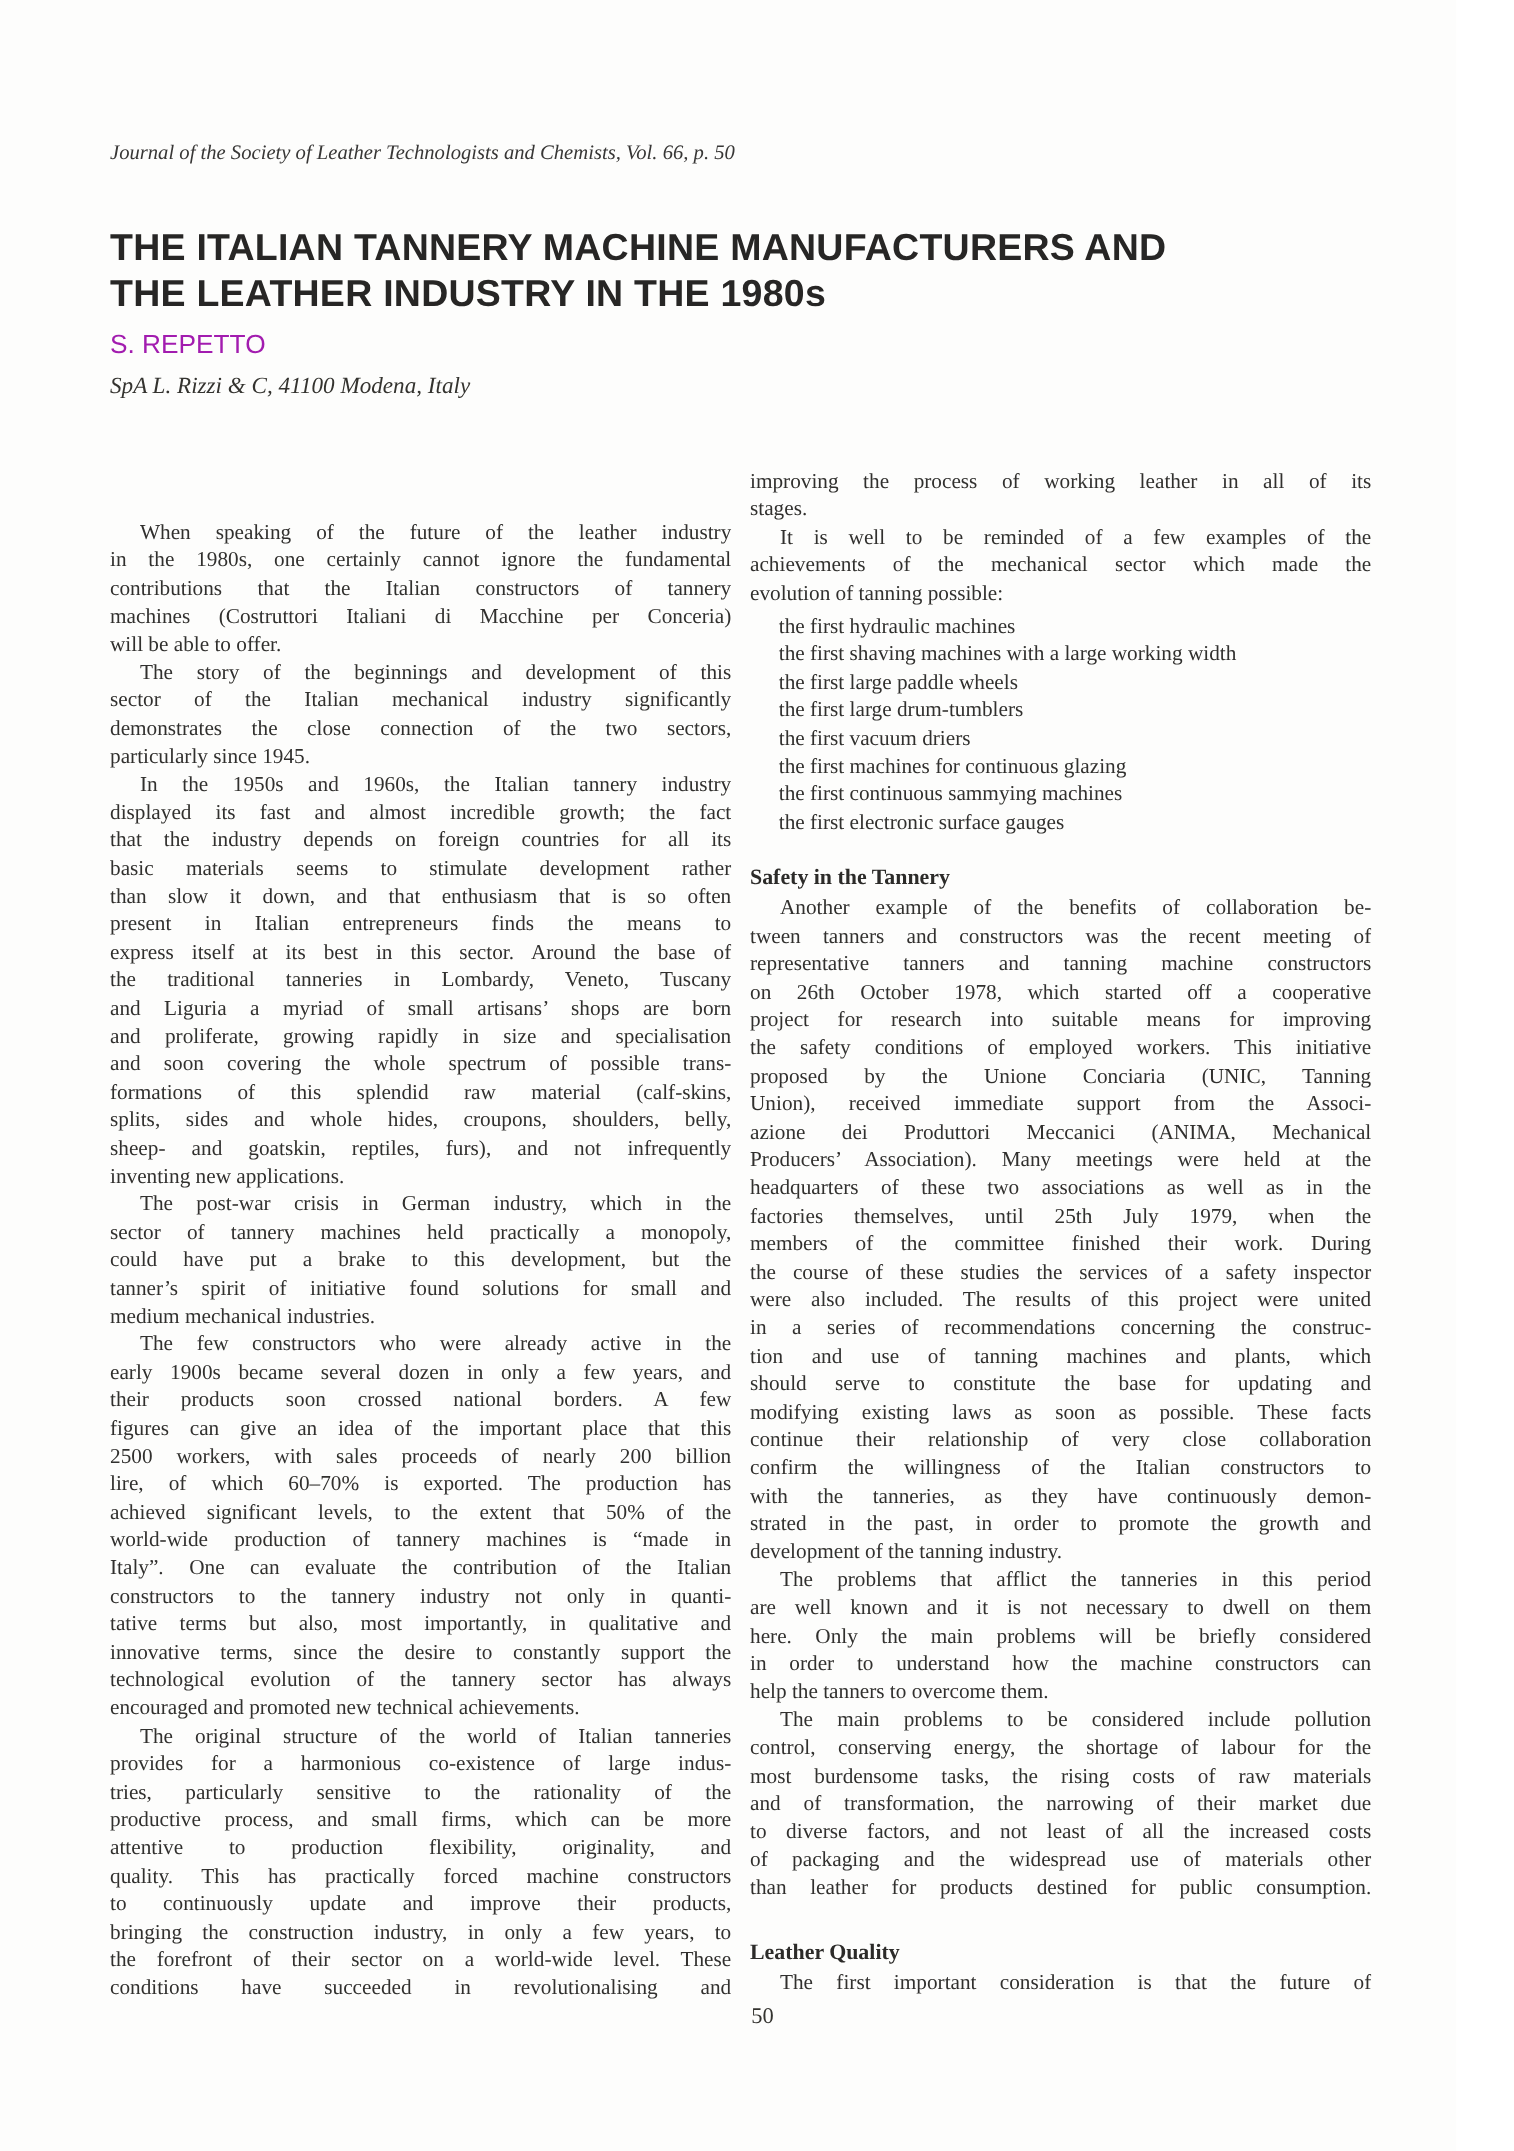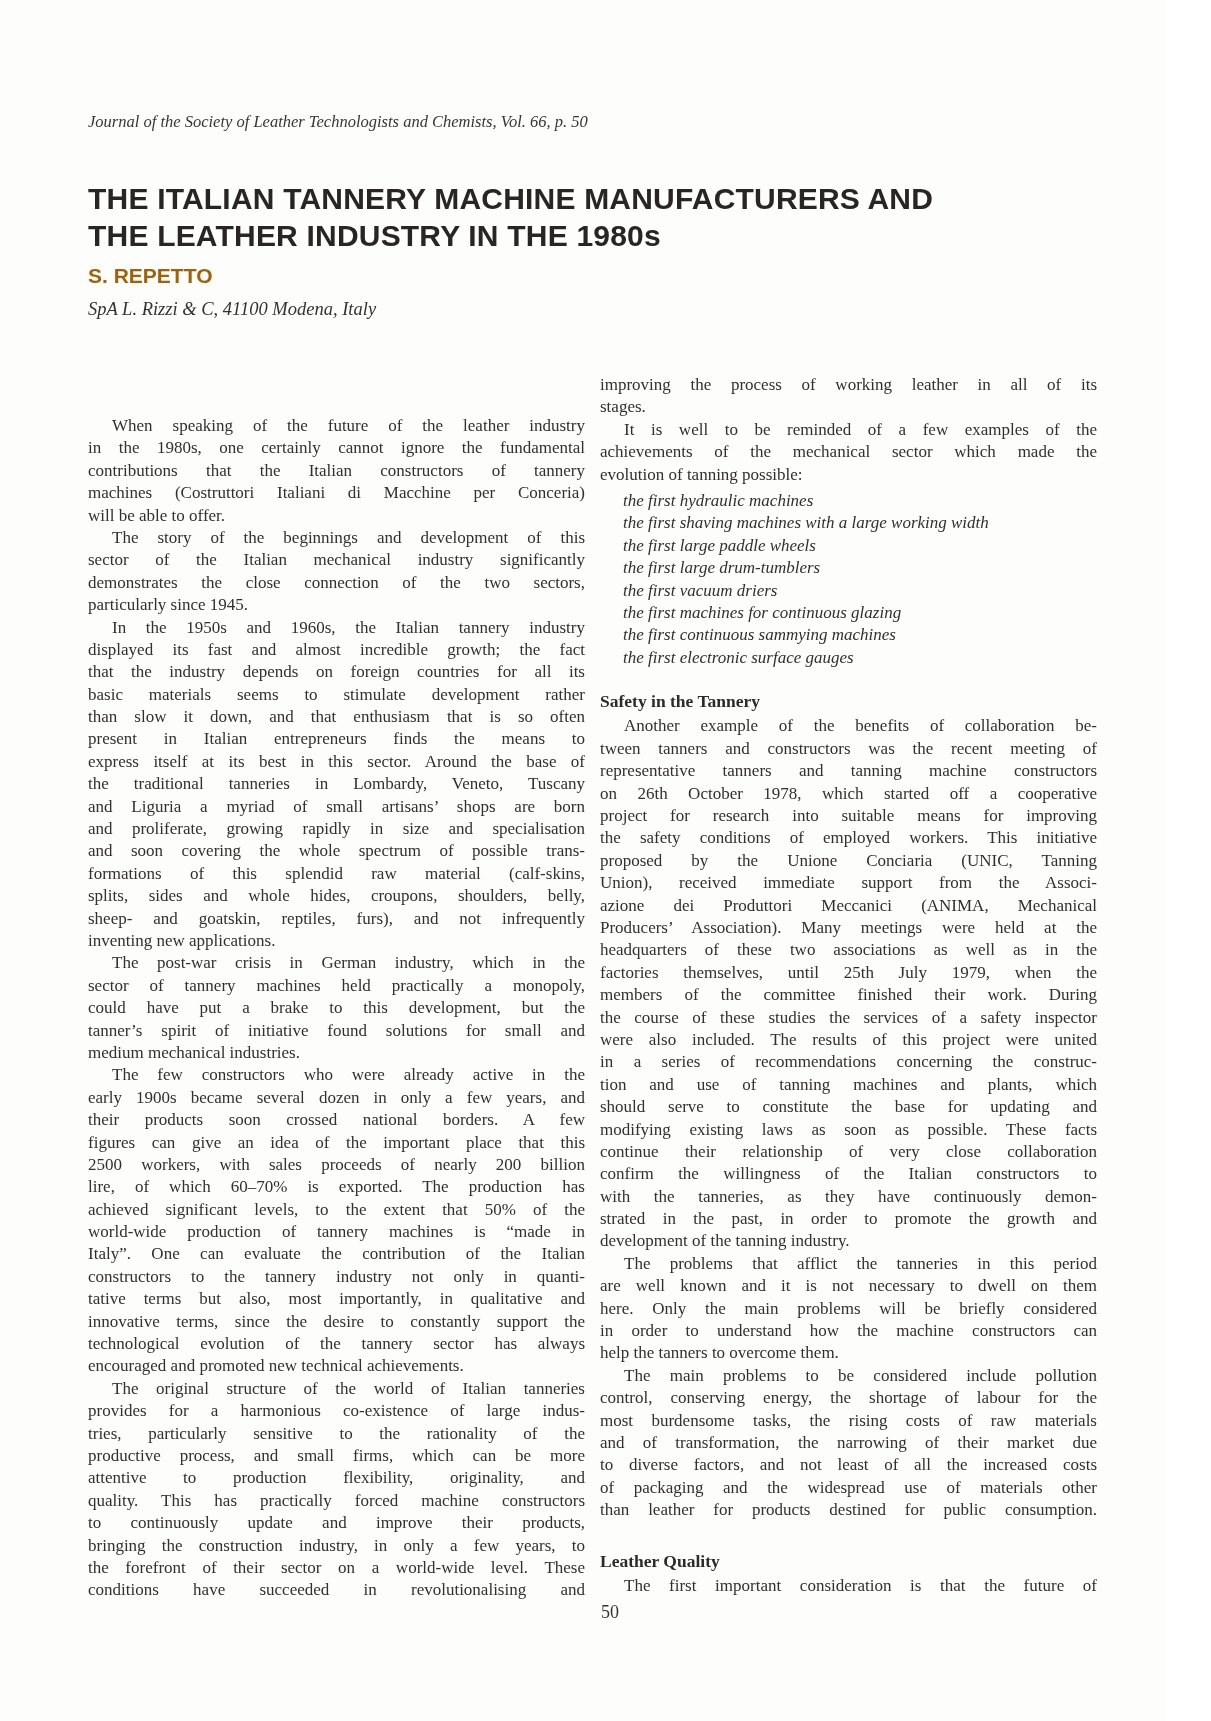--- a/index.html
+++ b/index.html
@@ -20,37 +20,37 @@
   .title-block {
     position: absolute; left: 88px; top: 180px;
     font-family: "Liberation Sans", sans-serif;
     font-weight: bold; font-size: 30px; line-height: 37px;
     letter-spacing: 0.2px; color: #272625;
   }
   .title-block .title-line { white-space: nowrap; }
   .author-name {
     position: absolute; left: 88px; top: 264px;
     font-family: "Liberation Sans", sans-serif;
-    font-weight: bold; font-size: 21px; color: #a16207; white-space: nowrap;
+    font-weight: normal; font-size: 21px; color: #a21caf; white-space: nowrap;
   }
   .affiliation {
     position: absolute; left: 88px; top: 299px;
     font-style: italic; font-size: 18.5px; color: #34332f; white-space: nowrap;
   }
   .col { position: absolute; top: 374px; width: 497px; }
   #col-left  { left: 88px; margin-top: 41px; }
   #col-right { left: 600px; }
   .line {
     height: 22.4px; line-height: 22.4px; font-size: 17px;
     text-align: justify; text-align-last: justify;
     overflow: hidden;
   }
   .line.last { text-align-last: left; }
   .line.indent { text-indent: 24px; }
-  .list .line { text-align: right; text-align-last: left; padding-left: 23px; font-style: italic; }
+  .list .line { text-align: right; text-align-last: left; padding-left: 23px; }
   .heading {
     font-weight: bold; font-size: 17.5px;
     height: 22.4px; line-height: 22.4px;
     margin-bottom: 3px; color: #2c2b29;
   }
   .page-footer {
     position: absolute; left: 88px; top: 1602px; width: 1044px;
     text-align: center; font-size: 18px; color: #34332f;
   }
 </style>

